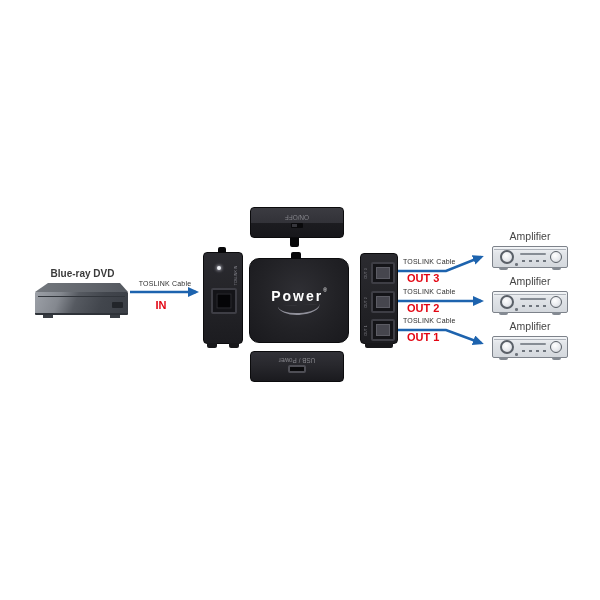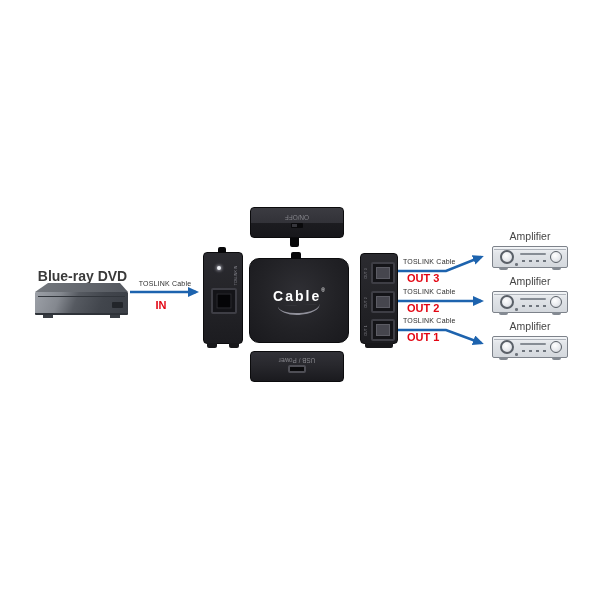--- a/index.html
+++ b/index.html
@@ -6,21 +6,21 @@
   body{width:600px;height:600px;background:#fff;font-family:"Liberation Sans",sans-serif;overflow:hidden;}
   #stage{position:relative;width:600px;height:600px;background:#fff;}
   .abs{position:absolute;}
 
   
   #cables{position:absolute;left:0;top:0;z-index:1;}
 
   
   .cable-lbl{font-size:7px;color:#2e2e2e;letter-spacing:.2px;white-space:nowrap;}
   .port-lbl{font-size:11px;font-weight:bold;color:#e30613;white-space:nowrap;}
-  .dev-lbl{font-size:14px;font-weight:bold;color:#3a3a3a;white-space:nowrap;text-align:center;}
+  .dev-lbl{font-size:10px;font-weight:bold;color:#3a3a3a;white-space:nowrap;text-align:center;}
   .amp-lbl{font-size:10.5px;color:#454545;text-align:center;white-space:nowrap;}
 
   
   .dvd{left:35px;top:283px;width:93px;height:33px;z-index:2;}
   .dvd-top{position:absolute;left:0;top:0;width:93px;height:9px;
     background:linear-gradient(90deg,#74787e,#54585f);
     clip-path:polygon(13px 0,85px 0,93px 9px,0 9px);}
   .dvd-front{position:absolute;left:0;top:9px;width:93px;height:21px;border-radius:1px;
     background:linear-gradient(112deg,#9da1a8 0%,#84888f 26%,#565a61 44%,#42464d 70%,#3a3e45 100%);
     border-bottom:2px solid #2e3238;}
@@ -115,21 +115,21 @@
 
   <div class="abs blackbox dev-top">
     <div class="ud-text" style="top:4px;">ON/OFF</div>
     <div class="switch"></div>
   </div>
   <div class="nub" style="left:290px;top:238px;width:9px;height:9px;border-radius:0 0 2px 2px;"></div>
 
   <div class="abs blackbox centerbox">
     <div class="nub" style="left:41px;top:-7px;width:10px;height:7px;border-radius:2px 2px 0 0;"></div>
     <div class="logo">
-      <span class="brand">Cable</span><span class="rmark">®</span>
+      <span class="brand">Power</span><span class="rmark">®</span>
       <div class="swoosh"></div>
     </div>
   </div>
 
   <div class="abs blackbox dev-bottom">
     <div class="ud-text" style="top:3px;">USB / Power</div>
     <div class="usb-port"></div>
   </div>
 
   <div class="abs blackbox dev-left">

